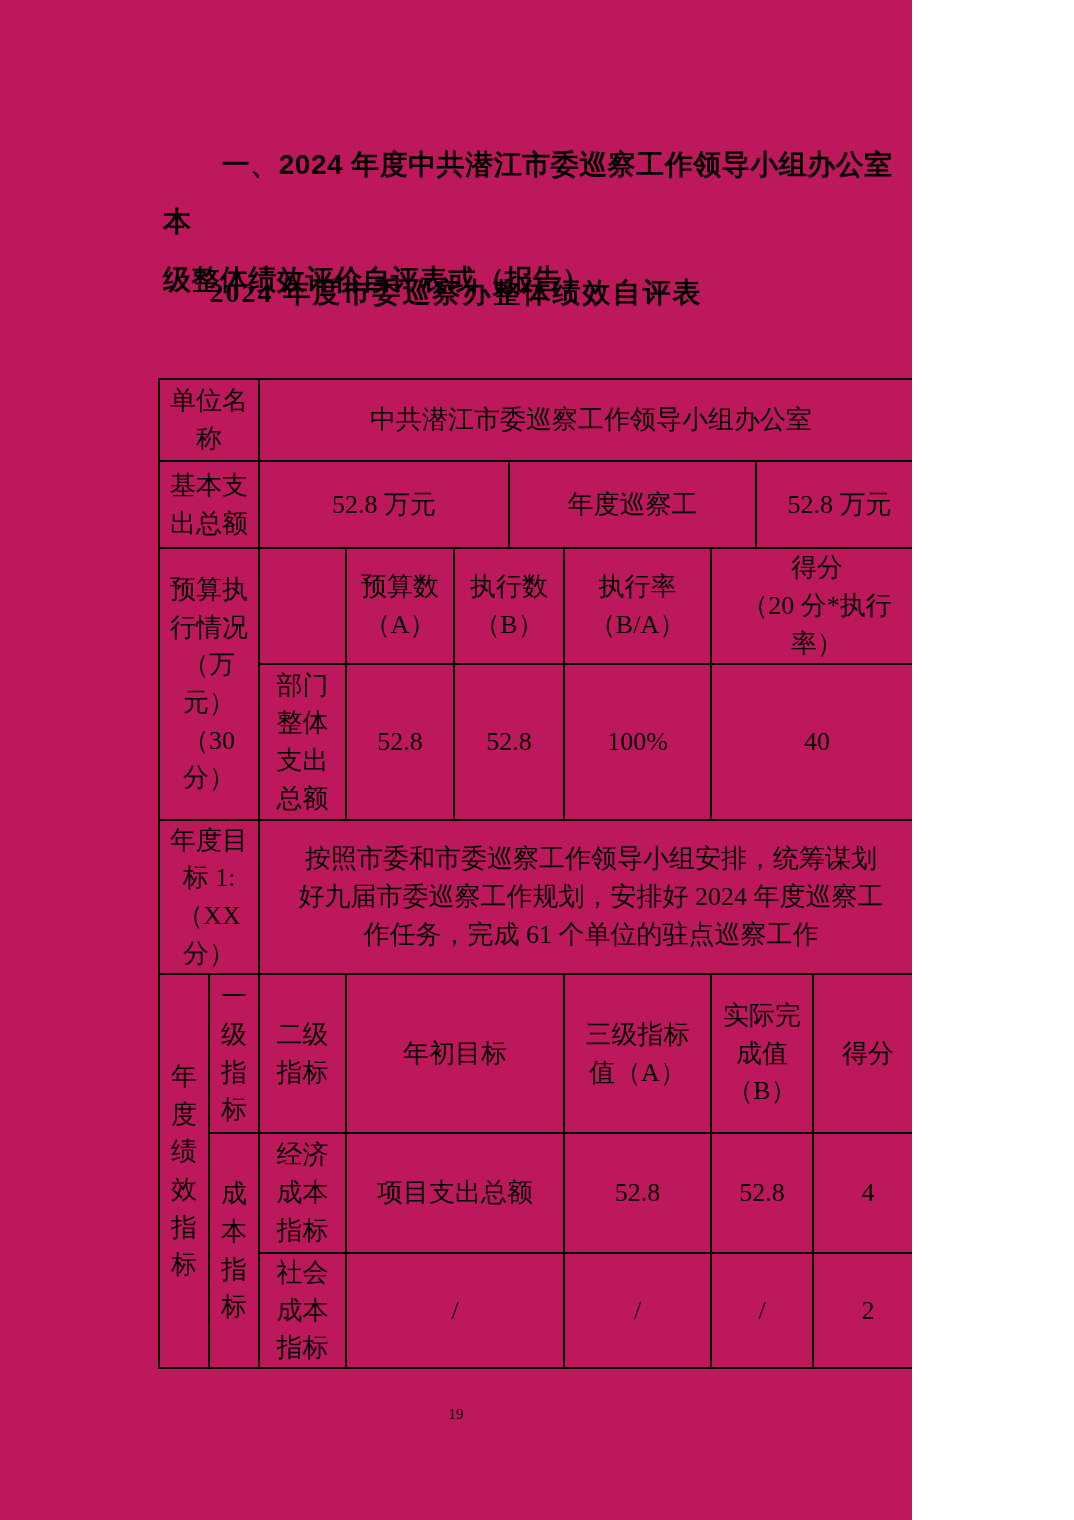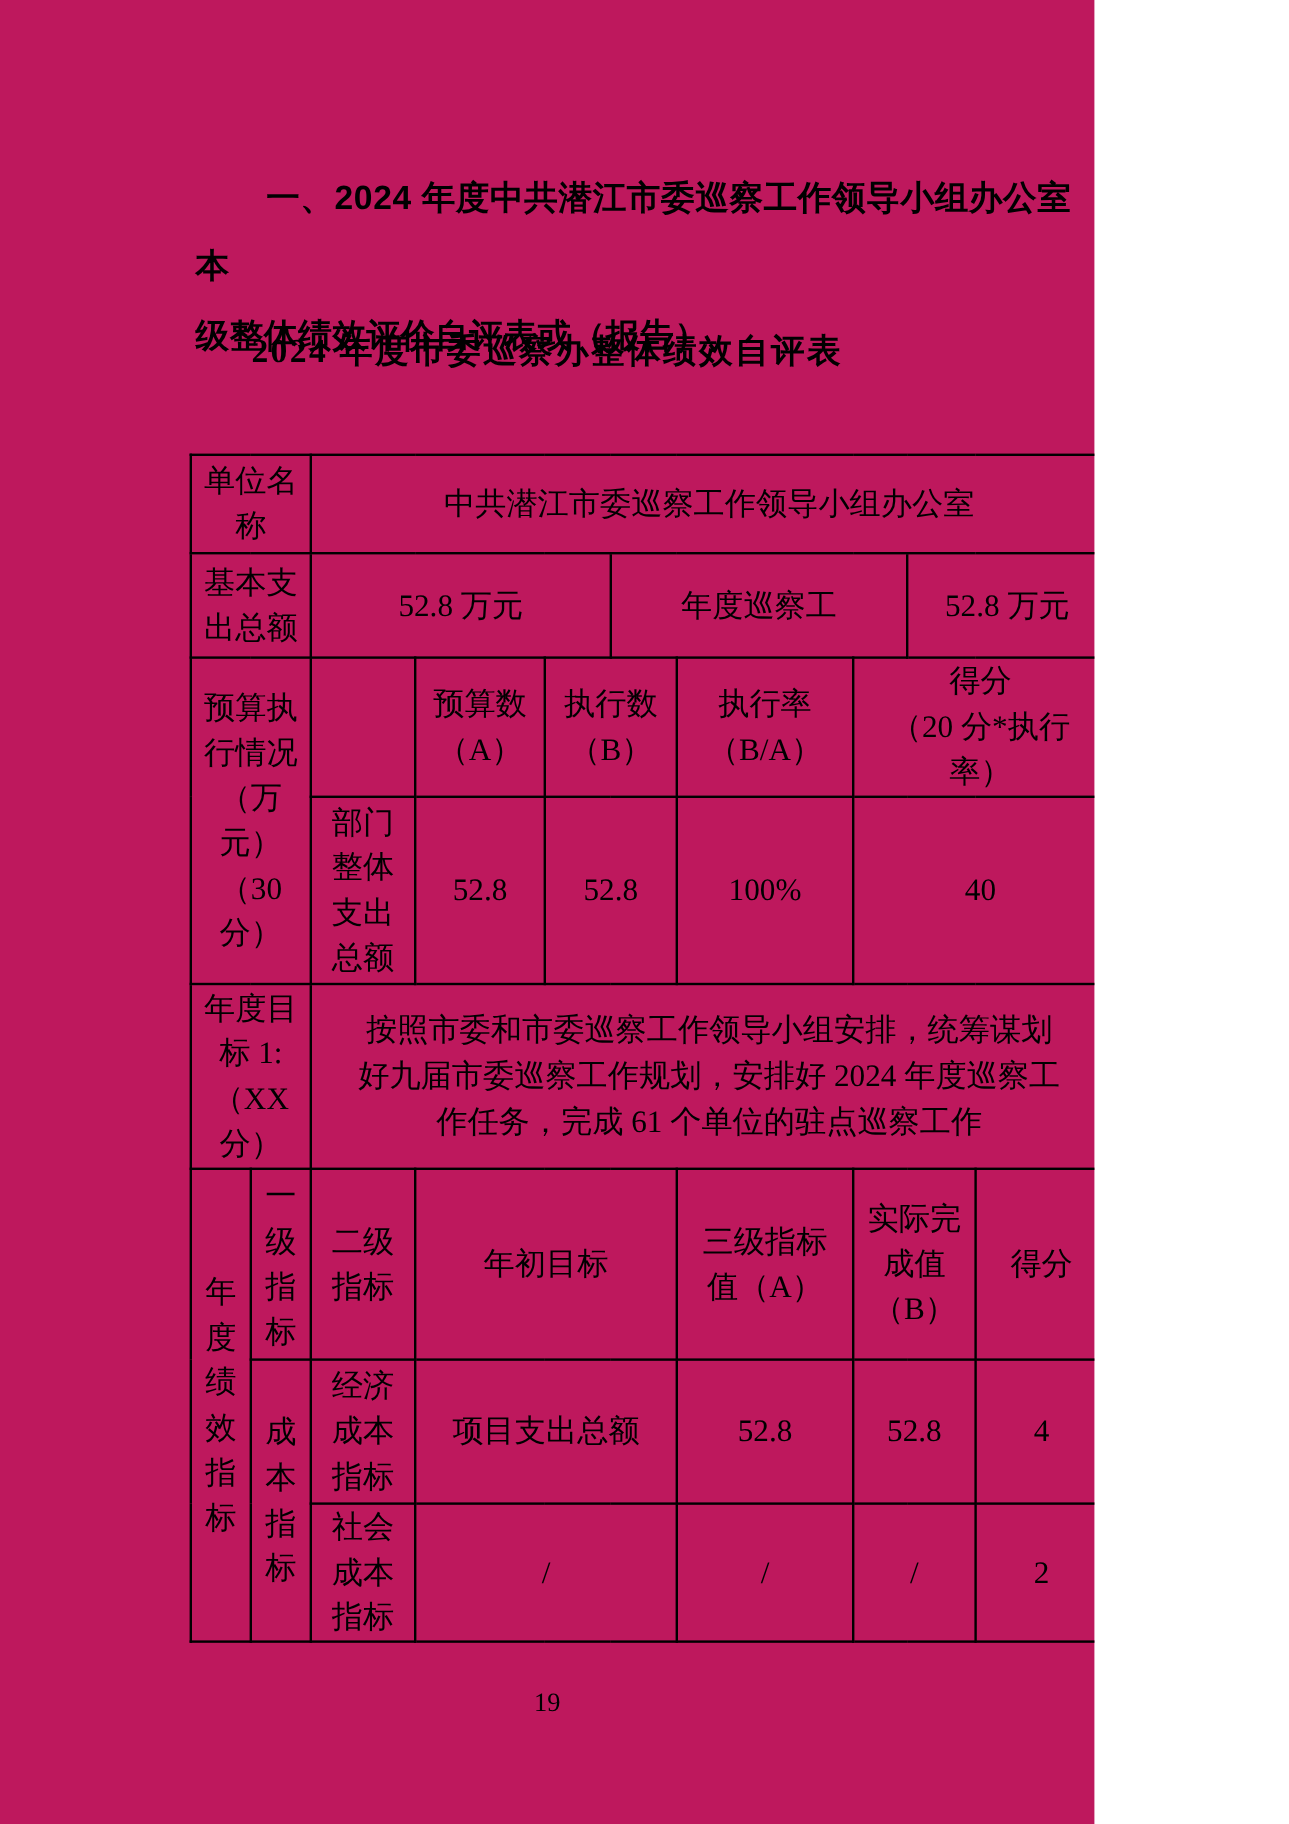--- a/index.html
+++ b/index.html
@@ -57,21 +57,21 @@
   }
   td.label-tall{line-height:1.55;}
   td.v-tall{line-height:1.8;}
   td.small-text{font-size:19px;}
   .page-number{
     position:absolute;
     left:0;
     top:1406px;
     width:100%;
     text-align:center;
-    font-size:22px;
+    font-size:15px;
   }
 </style>
 </head>
 <body>
 
 <div class="page">
 
   <div class="heading">一、2024 年度中共潜江市委巡察工作领导小组办公室本
 级整体绩效评价自评表或（报告）</div>
 

